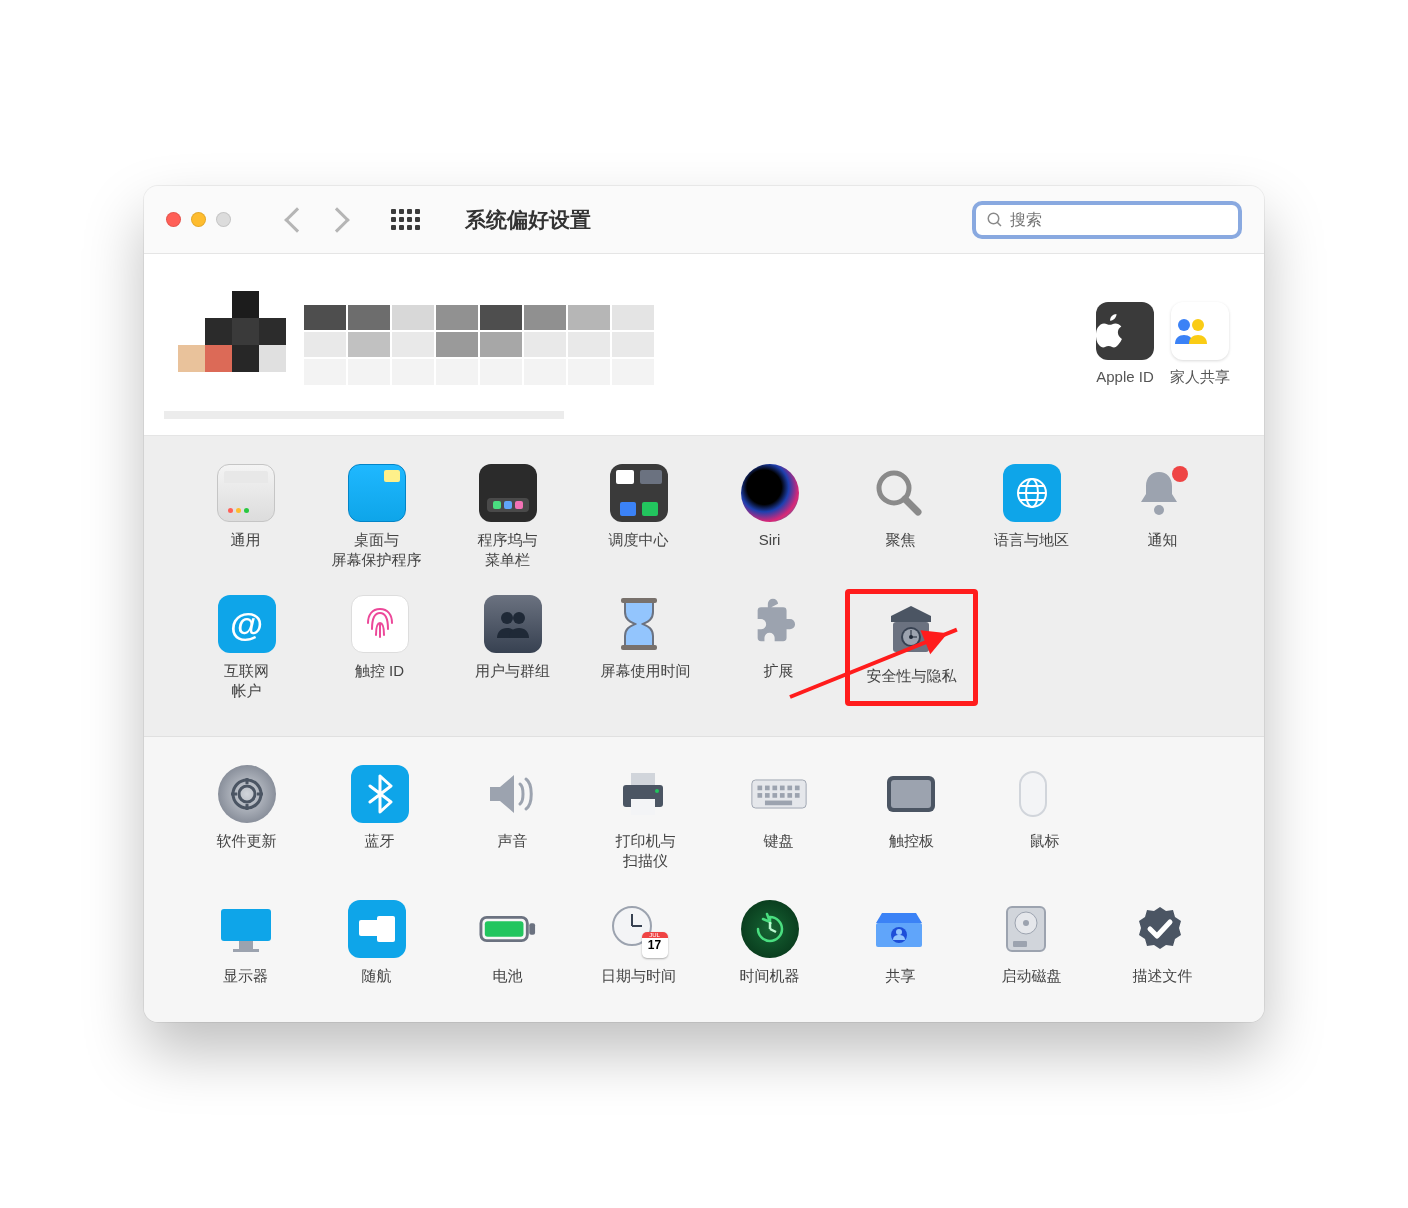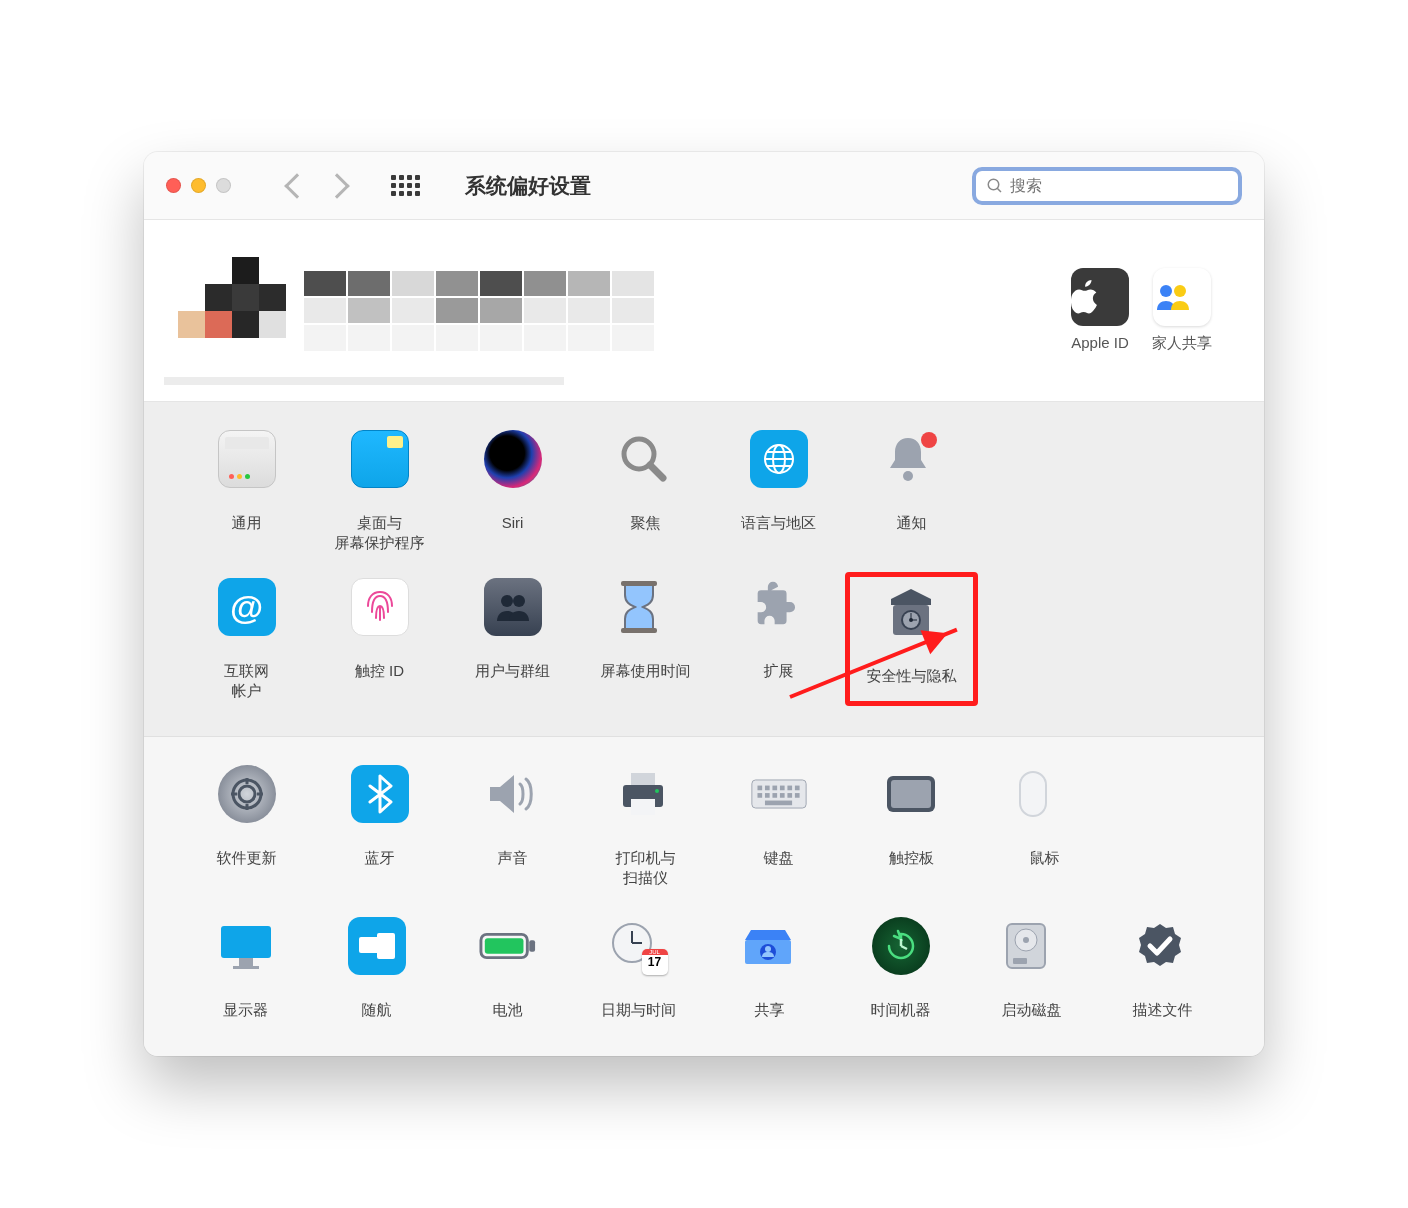--- a/index.html
+++ b/index.html
@@ -58,32 +58,32 @@
   }
   .pixelated {
     width: 108px; height: 108px; display:grid;
     grid-template-columns:repeat(4,1fr); grid-template-rows:repeat(4,1fr);
   }
   .pixel-text {
     width: 350px; height: 80px; display:grid;
     grid-template-columns:repeat(8,1fr); grid-template-rows:repeat(3,1fr);
     gap:2px; margin-left:18px;
   }
-  .account-right { margin-left:auto; display:flex; gap:23px; margin-right:18px;}
+  .account-right { margin-left:auto; display:flex; gap:16px; margin-right:0;}
   .account-item { display:flex; flex-direction:column; align-items:center; gap:8px;}
   .account-item .lbl { font-size:15px; color:#555;}
   .account .stripe { position:absolute; bottom:16px; left:20px; width:400px; height:8px; background:#ececec;}
   
   .section { padding: 22px 36px 30px; border-bottom:1px solid #e0e0e0;}
   .section.last { border-bottom:none;}
   .row { display:flex; justify-content:flex-start; gap: 0; }
   .pref {
     width: 133px;
     display:flex; flex-direction:column; align-items:center;
-    cursor:default; padding:6px 0;gap:17px;
+    cursor:default; padding:6px 0;
   }
   .pref .lbl { font-size:15px; color:#444; text-align:center; margin-top:8px; line-height:1.3; white-space:pre-line;}
   .highlight { border:5px solid #ff1c1c; border-radius:4px; padding:6px 8px 4px;}
   
   .arrow-wrap { position:relative; height:0;}
   .arrow {
     position:absolute; left:646px; top:-42px;
     width:180px; height:4px; background:#ff1c1c;
     transform-origin:left center; transform:rotate(-22deg);
   }
@@ -217,20 +217,40 @@
         <div class="lbl">通用</div>
       </div>
       <div class="pref">
         <div class="ico" style="background:linear-gradient(#1fb8ff,#0ea5e9);border:1px solid #0284c7;position:relative">
           <div style="position:absolute;top:5px;right:5px;width:16px;height:12px;background:#fef08a;border-radius:2px"></div>
         </div>
         <div class="lbl">桌面与
 屏幕保护程序</div>
       </div>
       <div class="pref">
+        <div class="ico" style="background:#2b2b2b;position:relative">
+          <div style="position:absolute;bottom:10px;left:8px;right:8px;height:14px;background:rgba(255,255,255,0.15);border-radius:4px;display:flex;align-items:center;justify-content:center;gap:3px">
+            <span style="width:8px;height:8px;background:#4ade80;border-radius:2px"></span>
+            <span style="width:8px;height:8px;background:#60a5fa;border-radius:2px"></span>
+            <span style="width:8px;height:8px;background:#f472b6;border-radius:2px"></span>
+          </div>
+        </div>
+        <div class="lbl">程序坞与
+菜单栏</div>
+      </div>
+      <div class="pref">
+        <div class="ico" style="background:#3a3a3a;position:relative;padding:6px">
+          <div style="position:absolute;top:6px;left:6px;width:18px;height:14px;background:#fff;border-radius:2px"></div>
+          <div style="position:absolute;top:6px;right:6px;width:22px;height:14px;background:#6b7280;border-radius:2px"></div>
+          <div style="position:absolute;bottom:6px;left:10px;width:16px;height:14px;background:#3b82f6;border-radius:2px"></div>
+          <div style="position:absolute;bottom:6px;right:10px;width:16px;height:14px;background:#22c55e;border-radius:2px"></div>
+        </div>
+        <div class="lbl">调度中心</div>
+      </div>
+      <div class="pref">
         <div class="ico" style="background:radial-gradient(circle at 40% 40%,#000 35%,#1e40af 50%,#db2777 70%,#0891b2 90%);border-radius:50%"></div>
         <div class="lbl">Siri</div>
       </div>
       <div class="pref">
         <div class="ico" style="background:transparent">
           <svg width="54" height="54" viewBox="0 0 54 54">
               <circle cx="22" cy="22" r="15" fill="none" stroke="#8a8a8a" stroke-width="5"></circle>
               <line x1="33" y1="33" x2="46" y2="46" stroke="#8a8a8a" stroke-width="7" stroke-linecap="round"></line>
             </svg>
         </div>
@@ -448,42 +468,42 @@
               <line x1="22" y1="22" x2="32" y2="22" stroke="#374151" stroke-width="2"></line>
             </svg>
           <div style="position:absolute;bottom:0;right:0;width:26px;height:26px;background:#fff;border-radius:5px;box-shadow:0 1px 2px rgba(0,0,0,0.3);display:flex;flex-direction:column;align-items:center;font-size:7px">
               <div style="background:#ef4444;color:#fff;width:100%;text-align:center;border-radius:5px 5px 0 0;font-size:6px">JUL</div>
               <div style="font-size:12px;font-weight:700">17</div>
             </div>
         </div>
         <div class="lbl">日期与时间</div>
       </div>
       <div class="pref">
+        <div class="ico" style="background:radial-gradient(circle,#166534,#052e16);border-radius:50%;display:flex;align-items:center;justify-content:center">
+          <svg width="36" height="36" viewBox="0 0 36 36" fill="none" stroke="#4ade80" stroke-width="2.5">
+              <path d="M6 18a12 12 0 1012-12v5M11 8l7 3-3-8" stroke-linecap="round"></path>
+              <line x1="18" y1="18" x2="18" y2="11" stroke="#bbf7d0"></line>
+              <line x1="18" y1="18" x2="24" y2="21" stroke="#bbf7d0"></line>
+            </svg>
+        </div>
+        <div class="lbl">时间机器</div>
+      </div>
+      <div class="pref">
         <div class="ico" style="background:transparent">
           <svg width="54" height="44" viewBox="0 0 54 44">
               <path d="M4 16h46l-6-10H10z" fill="#3b82f6"></path>
               <rect x="4" y="16" width="46" height="24" rx="2" fill="#60a5fa"></rect>
               <circle cx="27" cy="28" r="8" fill="#1d4ed8"></circle>
               <circle cx="27" cy="25" r="3" fill="#93c5fd"></circle>
               <path d="M21 33c0-4 3-5 6-5s6 1 6 5" fill="#93c5fd"></path>
             </svg>
         </div>
         <div class="lbl">共享</div>
       </div>
       <div class="pref">
-        <div class="ico" style="background:radial-gradient(circle,#166534,#052e16);border-radius:50%;display:flex;align-items:center;justify-content:center">
-          <svg width="36" height="36" viewBox="0 0 36 36" fill="none" stroke="#4ade80" stroke-width="2.5">
-              <path d="M6 18a12 12 0 1012-12v5M11 8l7 3-3-8" stroke-linecap="round"></path>
-              <line x1="18" y1="18" x2="18" y2="11" stroke="#bbf7d0"></line>
-              <line x1="18" y1="18" x2="24" y2="21" stroke="#bbf7d0"></line>
-            </svg>
-        </div>
-        <div class="lbl">时间机器</div>
-      </div>
-      <div class="pref">
         <div class="ico" style="background:transparent">
           <svg width="46" height="52" viewBox="0 0 46 52">
               <rect x="4" y="4" width="38" height="44" rx="5" fill="#d1d5db" stroke="#9ca3af" stroke-width="2"></rect>
               <circle cx="23" cy="20" r="11" fill="#e5e7eb" stroke="#9ca3af"></circle>
               <circle cx="23" cy="20" r="3" fill="#9ca3af"></circle>
               <rect x="10" y="38" width="14" height="6" rx="1" fill="#9ca3af"></rect>
             </svg>
         </div>
         <div class="lbl">启动磁盘</div>
       </div>

